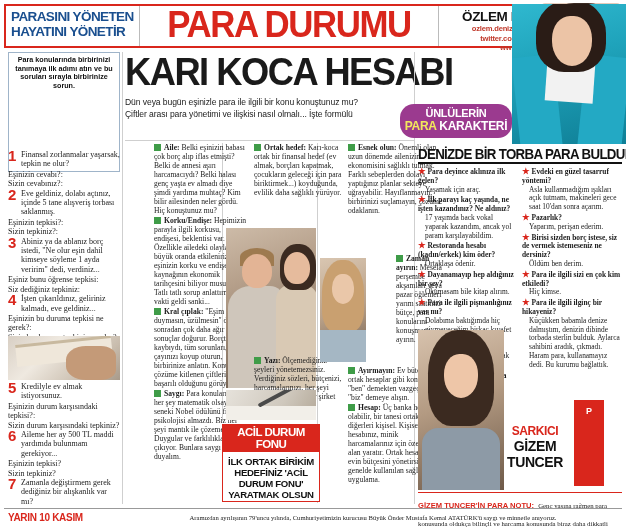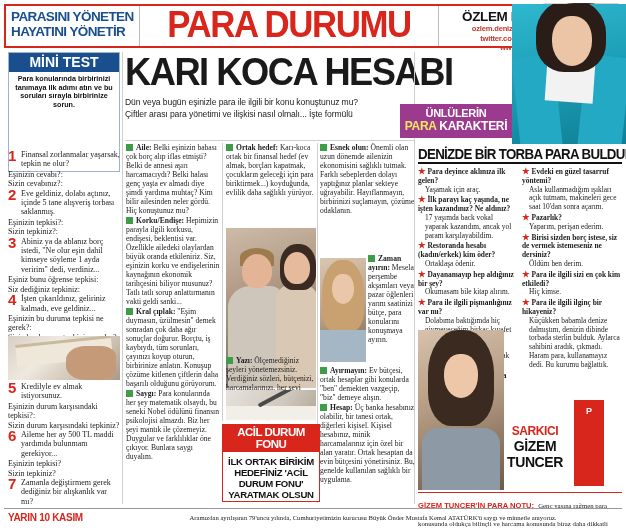--- a/index.html
+++ b/index.html
@@ -89,21 +89,21 @@
     background:linear-gradient(135deg,#d8cfc4 0%,#efe9e0 35%,#c9bdae 75%,#a89a8a 100%);
     overflow:hidden;
   }
   .photo-pen .book { position:absolute; left:8px; top:4px; width:96px; height:22px;
     background:#efe7da; transform: rotate(-6deg); border-top:3px solid #c8b99f; }
   .photo-pen .hand { position:absolute; right:4px; top:10px; width:50px; height:34px;
     background:#c49a78; border-radius:40% 30% 30% 40%; }
 
   
   .art-col {
-    position:absolute; font-size:7.6px; line-height:9px; color:#1b1b1b; text-align:left;
+    position:absolute; font-size:7.6px; line-height:9px; color:#1b1b1b; text-align:left;margin-left:28px;
   }
   .c1 { left:126px; top:143px; width:94px; }
   .c2 { left:226px; top:143px; width:90px; }
   .c3 { left:320px; top:143px; width:96px; }
   .art-col p { margin-bottom:1px; }
   .sq {
     display:inline-block; width:7px; height:7px; background:#3f9c48;
     margin-right:3px; vertical-align:-1px;
   }
   .lead { font-weight:bold; }
@@ -161,20 +161,21 @@
     font-family:"Liberation Sans", sans-serif; font-weight:bold; color:#111;
     font-size:9.6px; line-height:11px; padding:4px 3px 0; letter-spacing:-0.3px;
   }
 
   
   .purple-banner {
     position:absolute; left:400px; top:104px; width:112px; height:34px;
     background:#9b3a8f; text-align:center; padding-top:3px;
     font-family:"Liberation Sans", sans-serif; font-weight:bold;
     letter-spacing:-0.3px;
+    border-radius:14px;
   }
   .purple-banner .l1 { color:#fff; font-size:11px; }
   .purple-banner .l2 { font-size:12px; color:#fff; }
   .purple-banner .l2 .hl { color:#f2e85c; }
 
   .celeb-photo {
     position:absolute; left:512px; top:4px; width:114px; height:140px;
     background:linear-gradient(165deg,#2fb8cf 0%,#1fa3bb 40%,#0f7f96 100%);
     overflow:hidden;
   }
@@ -279,21 +280,20 @@
     </div>
   </div>
 
   <div class="headline">KARI KOCA HESABI</div>
   <div class="intro">
     <div>Dün veya bugün eşinizle para ile ilgili bir konu konuştunuz mu?</div>
     <div>Çiftler arası para yönetimi ve ilişkisi nasıl olmalı... İşte formülü</div>
   </div>
 
   <div class="minitest">
-    <div class="mt-head">MİNİ TEST</div>
     <div class="mt-intro">Para konularında birbirinizi tanımaya ilk adımı atın ve bu soruları sırayla birbirinize sorun.</div>
   </div>
 
   <div class="left-col">
     <div class="q-item">
       <span class="q-num">1</span>
       <span class="q-text">Finansal zorlanmalar yaşarsak, tepkin ne olur?</span>
     </div>
     <div>Eşinizin cevabı?:</div>
     <div>Sizin cevabınız?:</div>

